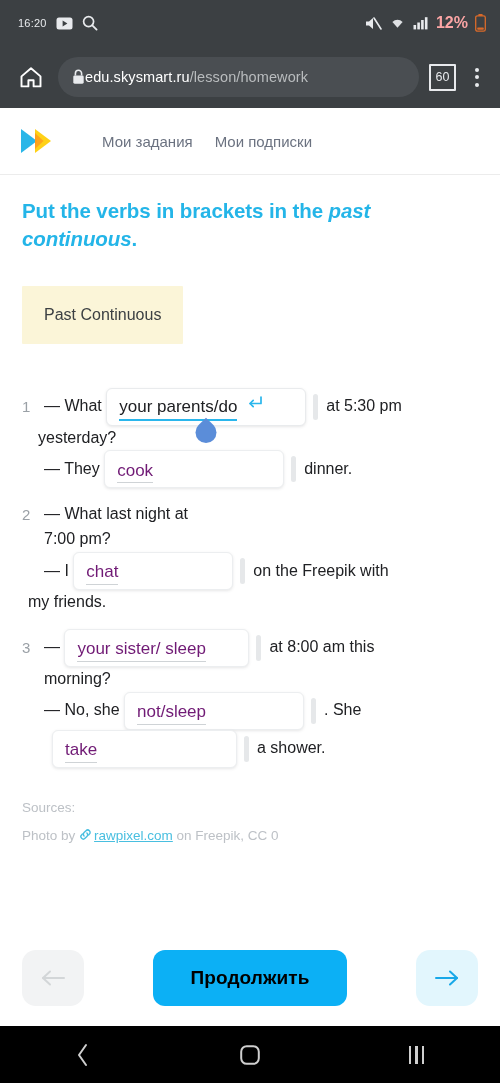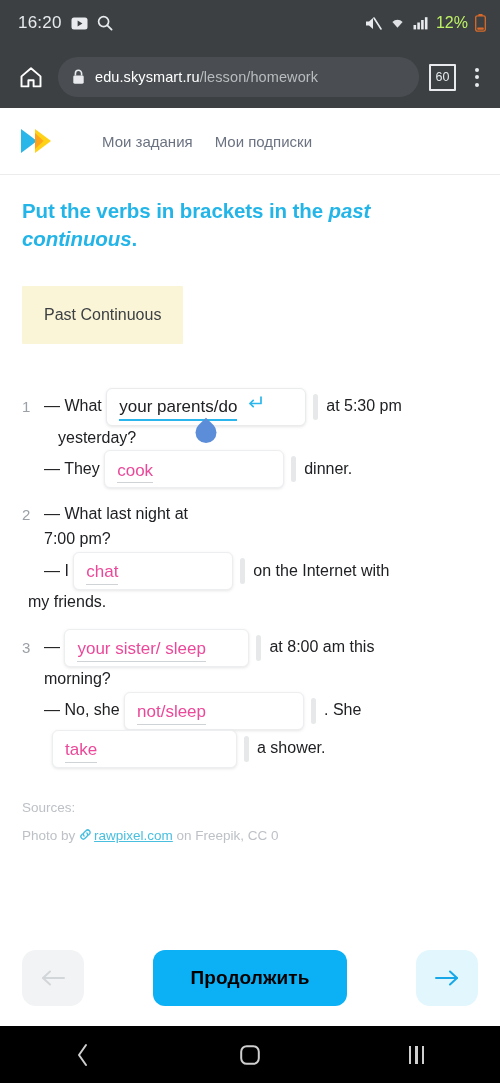--- a/index.html
+++ b/index.html
@@ -12,34 +12,34 @@
   }
   .screen { position: relative; width: 500px; height: 1083px; background:#fff; }
 
   
   .statusbar {
     height: 46px; background:#3c4043; color:#e8eaed;
     display:flex; align-items:center; justify-content:space-between;
     padding: 0 14px 0 18px;
   }
   .sb-left { display:flex; align-items:center; gap:9px; }
-  .sb-time { font-size:17px; letter-spacing:.2px; color:#e8eaed; }
+  .sb-time { font-size:11px; letter-spacing:.2px; color:#e8eaed; }
   .sb-right { display:flex; align-items:center; gap:7px; }
-  .sb-batt-text { font-size:16px; color:#bef264; }
+  .sb-batt-text { font-size:16px; color:#fca5a5;font-weight:bold; }
   .ico { display:inline-flex; align-items:center; justify-content:center; }
 
   
   .browserbar {
     height:62px; background:#3c4043;
     display:flex; align-items:center; padding:0 12px 0 14px; gap:10px;
   }
   .home-btn { width:34px; height:34px; display:flex; align-items:center; justify-content:center; flex:0 0 auto; }
   .urlbar {
     flex:1 1 auto; height:40px; background:#4a4e52; border-radius:20px;
-    display:flex; align-items:center; padding:0 14px; gap:10px; overflow:hidden;
+    display:flex; align-items:center; padding:0 14px; overflow:hidden;
   }
   .url-text {
     font-size:14.5px; color:#ffffff; white-space:nowrap; overflow:hidden;
     letter-spacing:.1px;
   }
   .url-text .dim { color:#b9bcbe; }
   .tabcount {
     width:27px; height:27px; border:2px solid #e8eaed; border-radius:1px;
     display:flex; align-items:center; justify-content:center;
     font-size:12.5px; color:#e8eaed; flex:0 0 auto; font-weight:500;
@@ -82,21 +82,21 @@
 
   
   .blank-wrap { display:inline-flex; align-items:center; flex:0 0 auto; }
   .blank {
     background:#fff; border:1px solid #eceef0; border-radius:6px;
     box-shadow:0 1px 3px rgba(60,64,67,.13);
     height:38px; display:flex; align-items:flex-end; padding:0 12px 4px 12px;
     position:relative;
   }
   .blank .val {
-    font-size:17px; color:#ec4899; border-bottom:1px solid #cfd3d6;
+    font-size:17px; color:#701a75; border-bottom:1px solid #cfd3d6;
     padding-bottom:2px; line-height:1.1; white-space:nowrap;
   }
   .blank.active { border-color:#e9ebed; }
   .blank.active .val { border-bottom:2px solid #2ab6ec; color:#202124; }
   .enter-ico { margin-left:9px; margin-bottom:3px; }
   .handle {
     position:absolute; width:21px; height:21px; background:#5b8dd9;
     left:50%; top:100%; margin-top:-3px; transform:translateX(-50%) rotate(45deg);
     border-radius:0 50% 50% 50%;
   }
@@ -248,21 +248,21 @@
                     <path d="M7.2 5.3 L4 8.5 L7.2 11.7" fill="none" stroke="#2ab6ec" stroke-width="1.7" stroke-linecap="round" stroke-linejoin="round"></path>
                   </svg>
               </span>
               <span class="handle"></span>
             </span>
             <span class="spacerbar"></span>
           </span>
           <span class="txt">at 5:30 pm</span>
         </div>
         <div class="qline">
-          <span class="txt" style="margin-left:36px">yesterday?</span>
+          <span class="txt" style="margin-left:16px">yesterday?</span>
         </div>
         <div class="qline">
           <span class="txt" style="margin-left:22px">— They </span>
           <span class="blank-wrap">
             <span class="blank" style="width:180px">
               <span class="val">cook</span>
             </span>
             <span class="spacerbar"></span>
           </span>
           <span class="txt">dinner.</span>
@@ -279,21 +279,21 @@
           <span class="txt" style="margin-left:22px">7:00 pm?</span>
         </div>
         <div class="qline">
           <span class="txt" style="margin-left:22px">— I </span>
           <span class="blank-wrap">
             <span class="blank" style="width:160px">
               <span class="val">chat</span>
             </span>
             <span class="spacerbar"></span>
           </span>
-          <span class="txt">on the Internet with</span>
+          <span class="txt">on the Freepik with</span>
         </div>
         <div class="qline">
           <span class="txt" style="margin-left:6px">my friends.</span>
         </div>
       </div>
 
       <div class="q" style="margin-top:14px">
         <div class="qline">
           <span class="qnum">3</span>
           <span class="txt">— </span>

